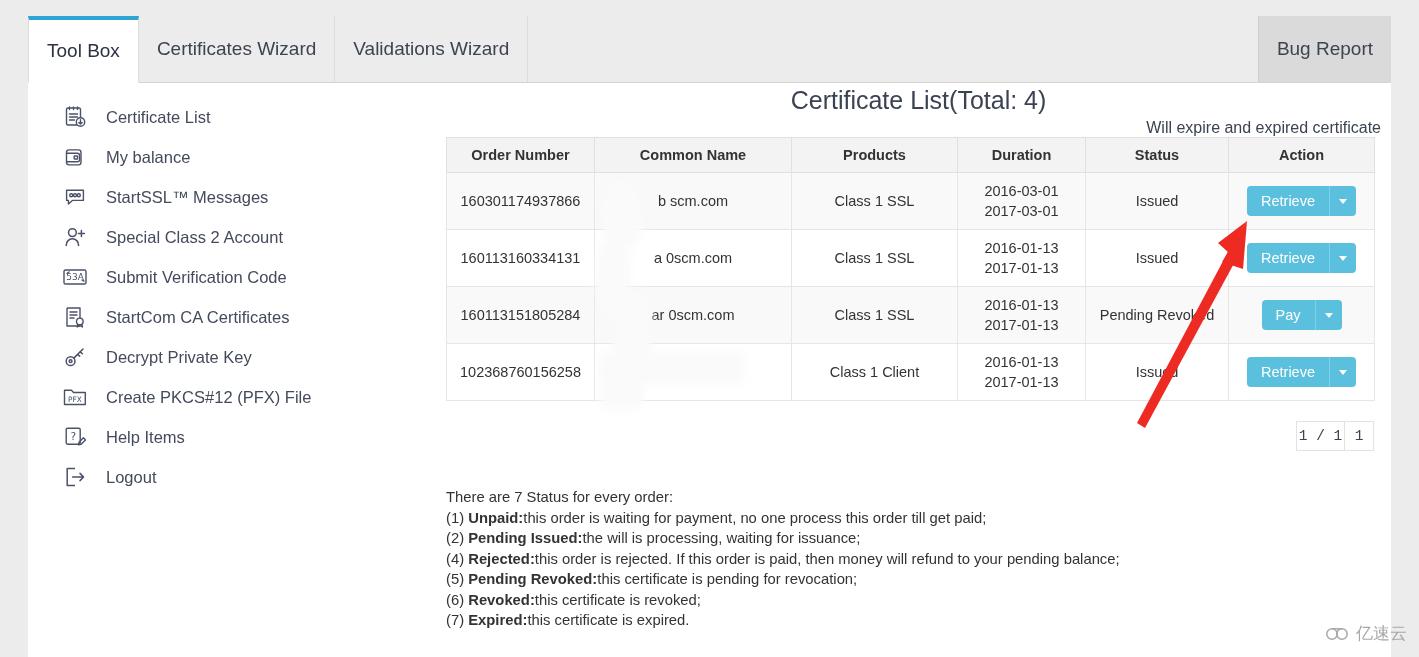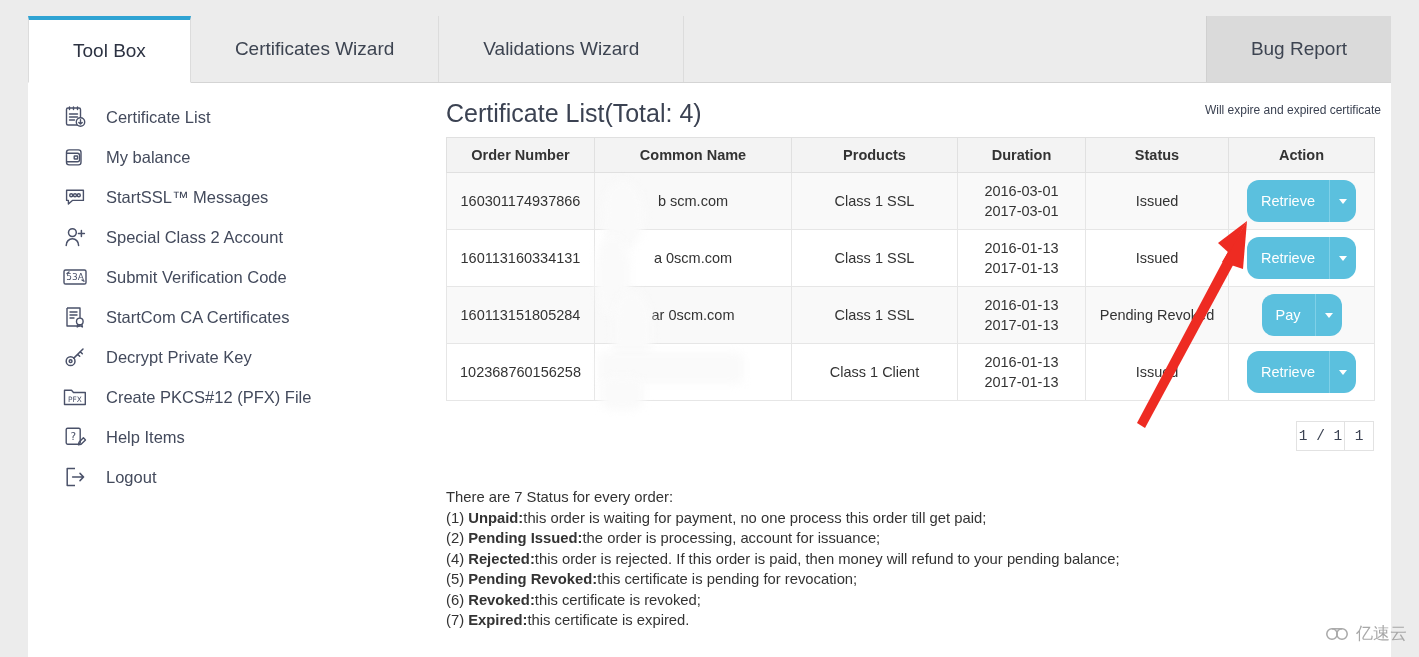--- a/index.html
+++ b/index.html
@@ -13,21 +13,21 @@
 
   
   .tabstrip {
     position: absolute; left: 28px; top: 16px; width: 1363px; height: 67px;
     background: #ececec;
     border-bottom: 1px solid #d4d4d4;
     display: flex; align-items: stretch;
   }
   .tab {
     display: flex; align-items: center; justify-content: center;
-    padding: 0 44px;
+    padding: 0 18px;
     font-size: 19px; color: #3d4451;
     background: #ececec;
     border-right: 1px solid #dcdcdc;
     position: relative;
     cursor: pointer;
   }
   .tab.active {
     background: #ffffff;
     color: #2c3242;
     border-top: 4px solid #2fa3d3;
@@ -57,26 +57,26 @@
     width: 26px; height: 26px; flex: 0 0 26px;
     display: flex; align-items: center; justify-content: center;
     margin-right: 18px; color: #4a5169;
   }
   .nav-icon svg { display: block; }
   .nav-label { font-size: 16.5px; color: #434a5c; white-space: nowrap; }
 
   
   .main { position: absolute; left: 418px; top: 0; right: 0; }
   .main-head {
-    position: relative; height: 52px; padding-top: 16px;
+    position: relative; height: 52px; padding-top: 3px; text-align: center;
   }
   .list-title { font-size: 25px; color: #3b4252; font-weight: normal; }
   .expire-link {
-    position: absolute; right: 10px; top: 20px;
-    font-size: 12px; color: #3b4252; cursor: pointer;
+    position: absolute; right: 10px; top: 36px;
+    font-size: 16px; color: #3b4252; cursor: pointer;
   }
 
   table.cert { border-collapse: collapse; width: 928px; margin-top: 2px; table-layout: fixed; }
   table.cert th {
     background: #f3f3f3; border: 1px solid #e0e0e0;
     font-size: 14.5px; font-weight: bold; color: #333; text-align: center;
     height: 35px; padding: 0 16px;
   }
   table.cert td {
     border: 1px solid #e6e6e6; font-size: 14.5px; color: #333;
@@ -87,21 +87,21 @@
   .col-order { width: 148px; }
   .col-cn    { width: 197px; }
   .col-prod  { width: 166px; }
   .col-dur   { width: 128px; }
   .col-stat  { width: 143px; }
   .col-act   { width: 146px; }
   td.cn { text-align: left; padding-left: 14px; position: relative; }
   .dur-line { line-height: 20px; }
 
   
-  .btn-split { display: inline-flex; height: 42px; border-radius: 12px; overflow: hidden; cursor: pointer; }
+  .btn-split { display: inline-flex; height: 30px; border-radius: 4px; overflow: hidden; cursor: pointer; }
   .btn-main {
     background: #5bc0de; color: #fff; font-size: 14.5px;
     display: flex; align-items: center; justify-content: center;
     padding: 0 14px; border-right: 1px solid #7fd0e8;
   }
   .btn-caret {
     background: #5bc0de; width: 26px;
     display: flex; align-items: center; justify-content: center;
   }
   .caret-glyph {
@@ -385,21 +385,21 @@
         <span class="pg-box pg-ratio">1 / 1</span>
         <span class="pg-box pg-num">1</span>
       </div>
 
       <div class="legend">
         <p>There are 7 Status for every order:</p>
         <p>
           <span>(1) </span><b>Unpaid:</b><span>this order is waiting for payment, no one process this order till get paid;</span>
         </p>
         <p>
-          <span>(2) </span><b>Pending Issued:</b><span>the order is processing, account for issuance;</span>
+          <span>(2) </span><b>Pending Issued:</b><span>the will is processing, waiting for issuance;</span>
         </p>
         <p>
           <span>(4) </span><b>Rejected:</b><span>this order is rejected. If this order is paid, then money will refund to your pending balance;</span>
         </p>
         <p>
           <span>(5) </span><b>Pending Revoked:</b><span>this certificate is pending for revocation;</span>
         </p>
         <p>
           <span>(6) </span><b>Revoked:</b><span>this certificate is revoked;</span>
         </p>

